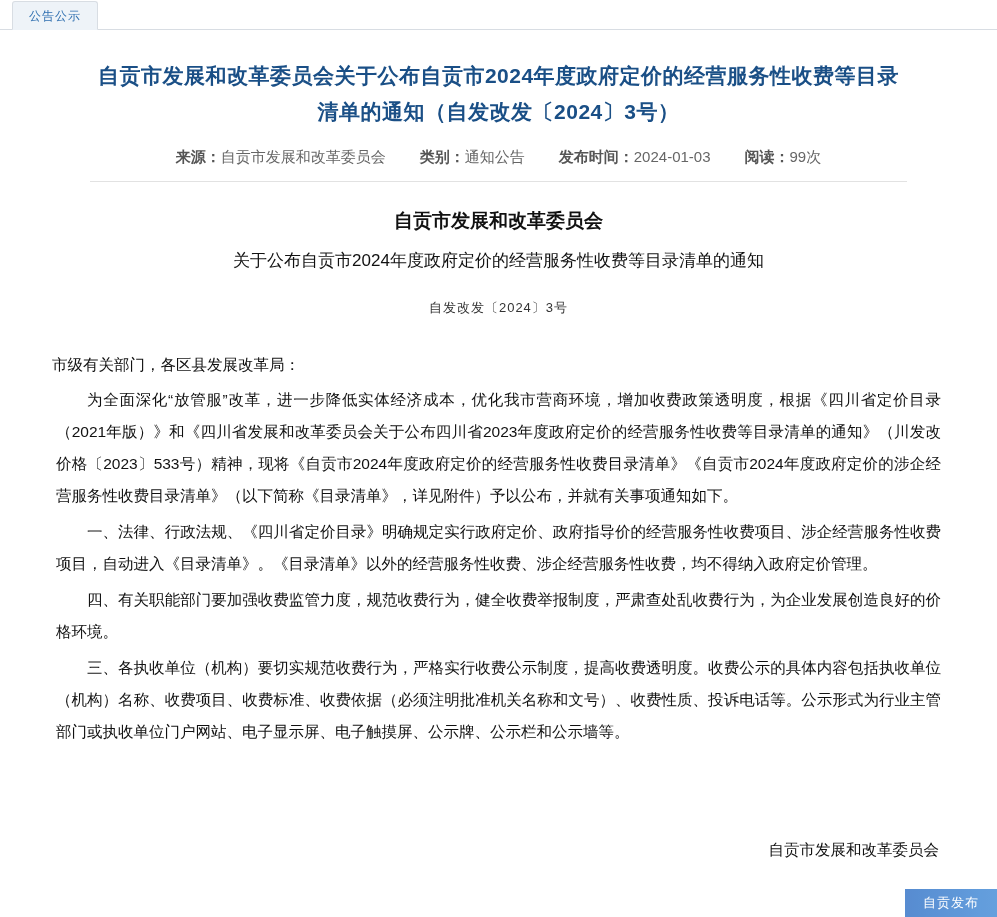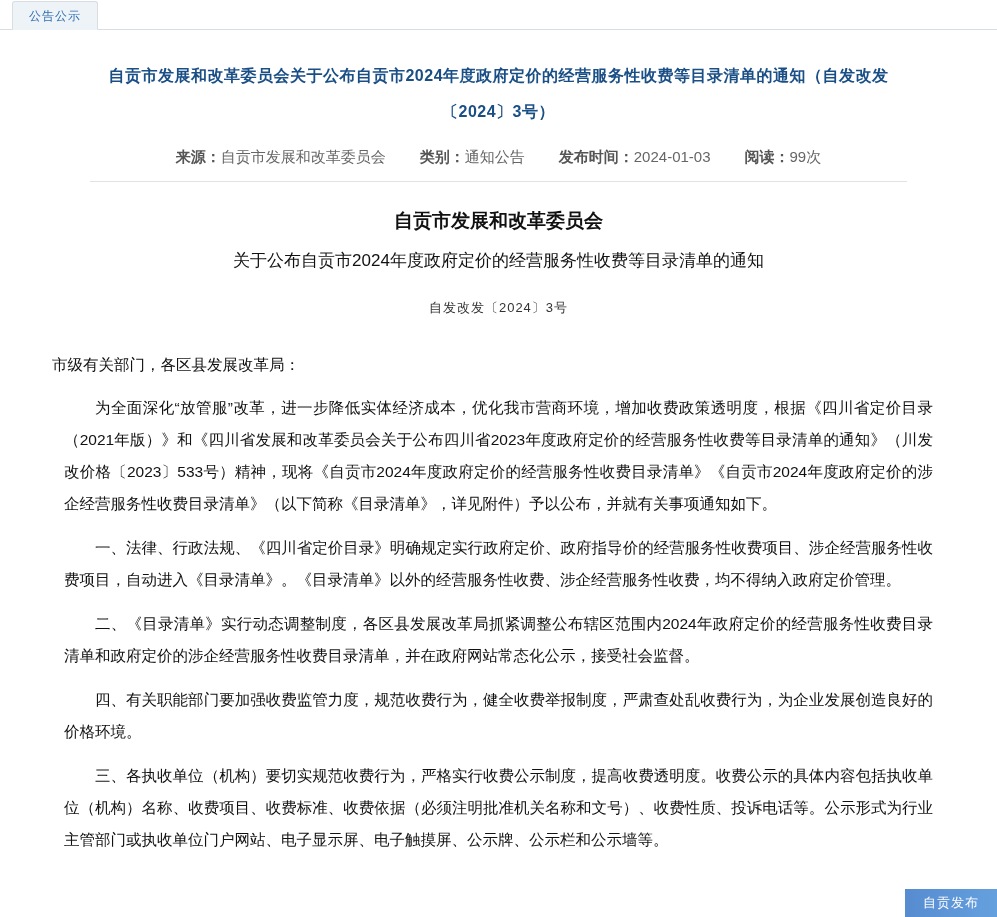--- a/index.html
+++ b/index.html
@@ -41,21 +41,21 @@
   }
 
   
   .content {
     padding: 0 28px;
   }
 
   .doc-title {
     margin: 28px 60px 0 60px;
     text-align: center;
-    font-size: 16px;
+    font-size: 21px;
     font-weight: bold;
     color: #1a4f86;
     line-height: 36px;
     letter-spacing: 0.5px;
   }
 
   .meta {
     margin-top: 18px;
     text-align: center;
     font-size: 15px;
@@ -103,21 +103,21 @@
     margin-top: 14px;
     letter-spacing: 1px;
   }
 
   .salutation {
     margin-top: 26px;
     font-size: 15.5px;
     color: #111;
   }
   p.para {
-    margin: 12px;
+    margin: 4px;
     text-indent: 2em;
     font-size: 15.5px;
     color: #111;
     line-height: 32px;
     text-align: justify;
   }
   .signature {
     margin-top: 86px;
     text-align: right;
     font-size: 15.5px;
@@ -177,21 +177,20 @@
     <div class="body-wrap">
 
       <div class="head-org">自贡市发展和改革委员会</div>
       <div class="head-sub">关于公布自贡市2024年度政府定价的经营服务性收费等目录清单的通知</div>
       <div class="doc-number">自发改发〔2024〕3号</div>
 
       <div class="salutation">市级有关部门，各区县发展改革局：</div>
 
       <p class="para">为全面深化“放管服”改革，进一步降低实体经济成本，优化我市营商环境，增加收费政策透明度，根据《四川省定价目录（2021年版）》和《四川省发展和改革委员会关于公布四川省2023年度政府定价的经营服务性收费等目录清单的通知》（川发改价格〔2023〕533号）精神，现将《自贡市2024年度政府定价的经营服务性收费目录清单》《自贡市2024年度政府定价的涉企经营服务性收费目录清单》（以下简称《目录清单》，详见附件）予以公布，并就有关事项通知如下。</p>
       <p class="para">一、法律、行政法规、《四川省定价目录》明确规定实行政府定价、政府指导价的经营服务性收费项目、涉企经营服务性收费项目，自动进入《目录清单》。《目录清单》以外的经营服务性收费、涉企经营服务性收费，均不得纳入政府定价管理。</p>
-      <p class="para">二、《目录清单》实行动态调整制度，各区县发展改革局抓紧调整公布辖区范围内2024年政府定价的经营服务性收费目录清单和政府定价的涉企经营服务性收费目录清单，并在政府网站常态化公示，接受社会监督。</p>
       <p class="para">四、有关职能部门要加强收费监管力度，规范收费行为，健全收费举报制度，严肃查处乱收费行为，为企业发展创造良好的价格环境。</p>
       <p class="para">三、各执收单位（机构）要切实规范收费行为，严格实行收费公示制度，提高收费透明度。收费公示的具体内容包括执收单位（机构）名称、收费项目、收费标准、收费依据（必须注明批准机关名称和文号）、收费性质、投诉电话等。公示形式为行业主管部门或执收单位门户网站、电子显示屏、电子触摸屏、公示牌、公示栏和公示墙等。</p>
 
       <div class="signature">自贡市发展和改革委员会</div>
 
     </div>
   </div>
 
   <div class="watermark">
     <span>自贡发布</span>

